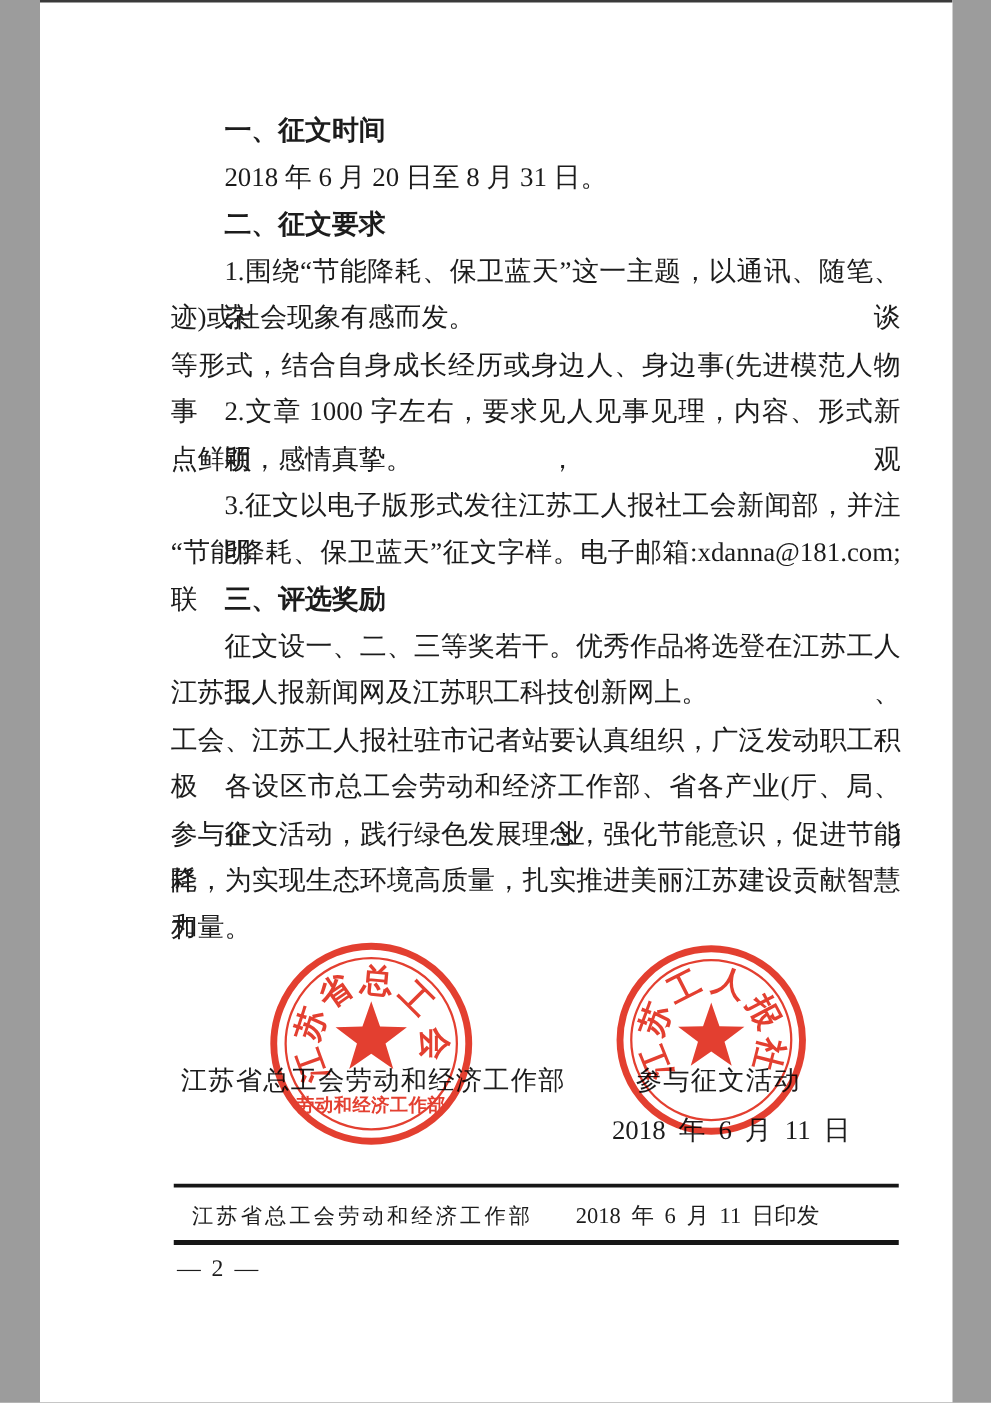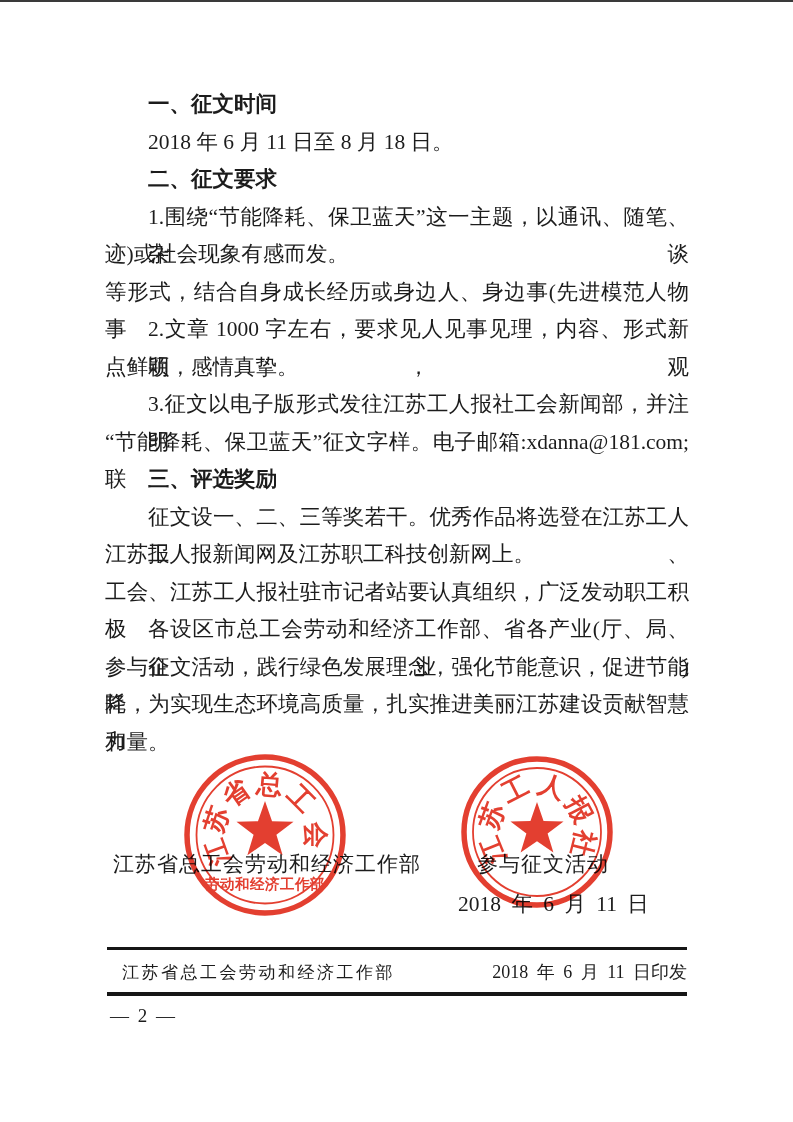--- a/index.html
+++ b/index.html
@@ -1,18 +1,18 @@
 <!DOCTYPE html>
 <html><head>
 <meta charset="utf-8">
 <style>
   html, body { margin: 0; padding: 0; background: #9c9c9c; }
   .page {
     position: relative;
-    width: 793px;
+    width: 730px;
     height: 1122px;
     margin: 0 auto;
     background: #ffffff;
     overflow: hidden;
     font-family: "Liberation Serif", "DejaVu Serif", serif;
     color: #1c1c1c;
   }
   .top-edge {
     position: absolute; left: 0; top: 0;
     width: 100%; height: 2px; background: #3a3a3a;
@@ -71,21 +71,21 @@
 </style>
 </head>
 <body>
 
 <div class="page">
 
   <div class="top-edge"></div>
 
   <div class="doc-body">
     <div class="line heading indent">一、征文时间</div>
-    <div class="line indent">2018 年 6 月 11 日至 8 月 18 日。</div>
+    <div class="line indent">2018 年 6 月 20 日至 8 月 31 日。</div>
     <div class="line heading indent">二、征文要求</div>
     <div class="line indent just">1.围绕“节能降耗、保卫蓝天”这一主题，以通讯、随笔、杂谈</div>
     <div class="line">迹)或社会现象有感而发。</div>
     <div class="line just">等形式，结合自身成长经历或身边人、身边事(先进模范人物事</div>
     <div class="line indent just">2.文章 1000 字左右，要求见人见事见理，内容、形式新颖，观</div>
     <div class="line">点鲜明，感情真挚。</div>
     <div class="line indent just">3.征文以电子版形式发往江苏工人报社工会新闻部，并注明</div>
     <div class="line just">“节能降耗、保卫蓝天”征文字样。电子邮箱:xdanna@181.com;联</div>
     <div class="line heading indent">三、评选奖励</div>
     <div class="line indent just">征文设一、二、三等奖若干。优秀作品将选登在江苏工人报、</div>

